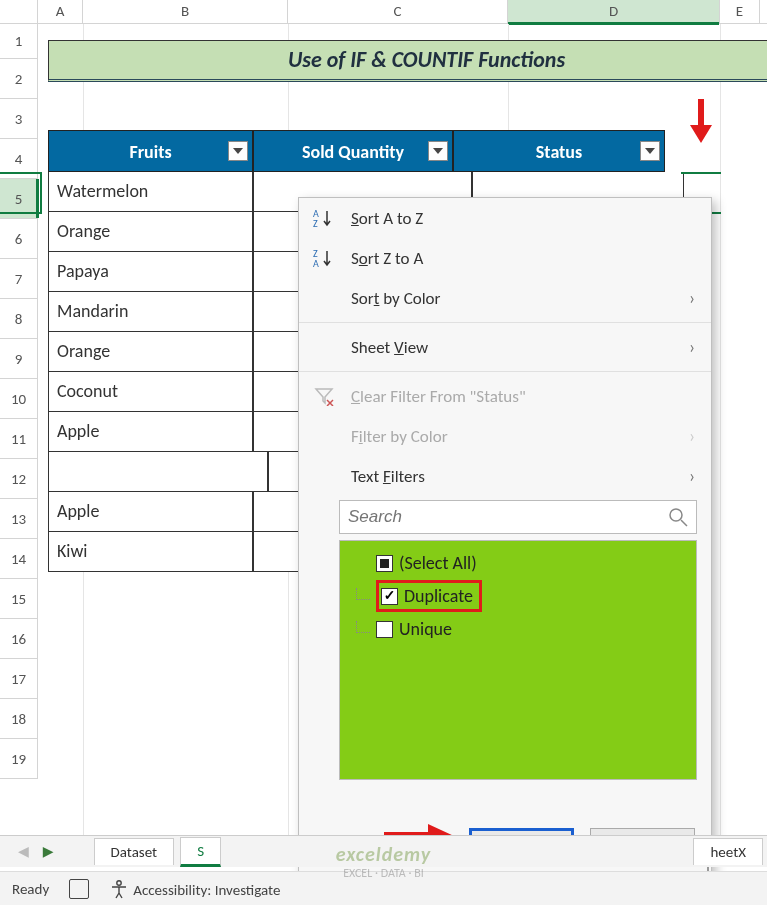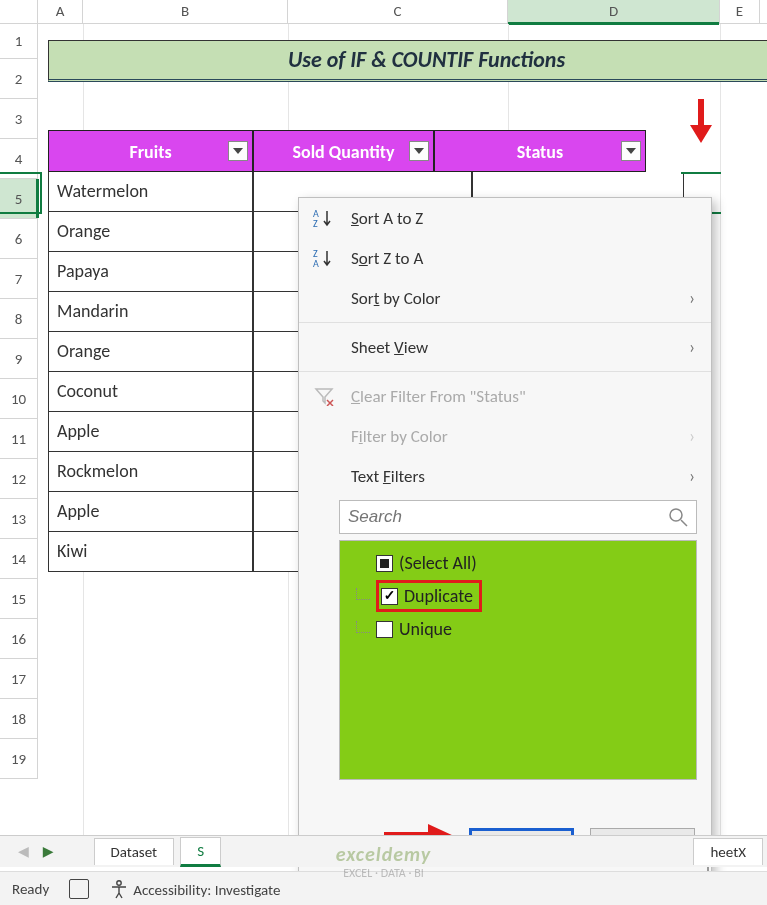--- a/index.html
+++ b/index.html
@@ -95,21 +95,21 @@
   color: #203040;
   line-height: 38px;
 }
 .table-wrap {
   position: absolute;
   left: 48px; top: 130px;
   width: 636px;
 }
 .table-header-row { display:flex; }
 .th-cell {
-  background: #d946ef;
+  background: #0369a1;
   color: #fff;
   font-weight: bold;
   font-size: 18px;
   text-align: center;
   height: 42px;
   line-height: 42px;
   border: 1px solid #222;
   position: relative;
 }
 .th-cell .filter-btn {
@@ -117,21 +117,21 @@
   right: 4px; top: 50%;
   transform: translateY(-50%);
   width: 20px; height: 20px;
   background: #fdfdfd;
   border: 1px solid #888;
   display: flex;
   align-items: center;
   justify-content: center;
 }
 .filter-btn svg { width: 10px; height: 6px; }
-.thB{width:205px;} .thC{width:181px;} .thD{width:212px;}
+.thB{width:205px;} .thC{width:200px;} .thD{width:212px;}
 .data-row { display:flex; }
 .td-cell {
   height: 40px;
   border: 1px solid #333;
   border-top: none;
   padding: 0 8px;
   font-size: 18px;
   line-height: 38px;
   background: #fff;
 }
@@ -444,21 +444,20 @@
         <div class="td-cell tdB">Coconut</div>
         <div class="td-cell tdC"></div>
         <div class="td-cell tdD"></div>
       </div>
       <div class="data-row">
         <div class="td-cell tdB">Apple</div>
         <div class="td-cell tdC"></div>
         <div class="td-cell tdD"></div>
       </div>
       <div class="data-row">
-        <div class="td-cell tdB">Rockmelon</div>
         <div class="td-cell tdC"></div>
         <div class="td-cell tdD"></div>
       </div>
       <div class="data-row">
         <div class="td-cell tdB">Apple</div>
         <div class="td-cell tdC"></div>
         <div class="td-cell tdD"></div>
       </div>
       <div class="data-row">
         <div class="td-cell tdB">Kiwi</div>

